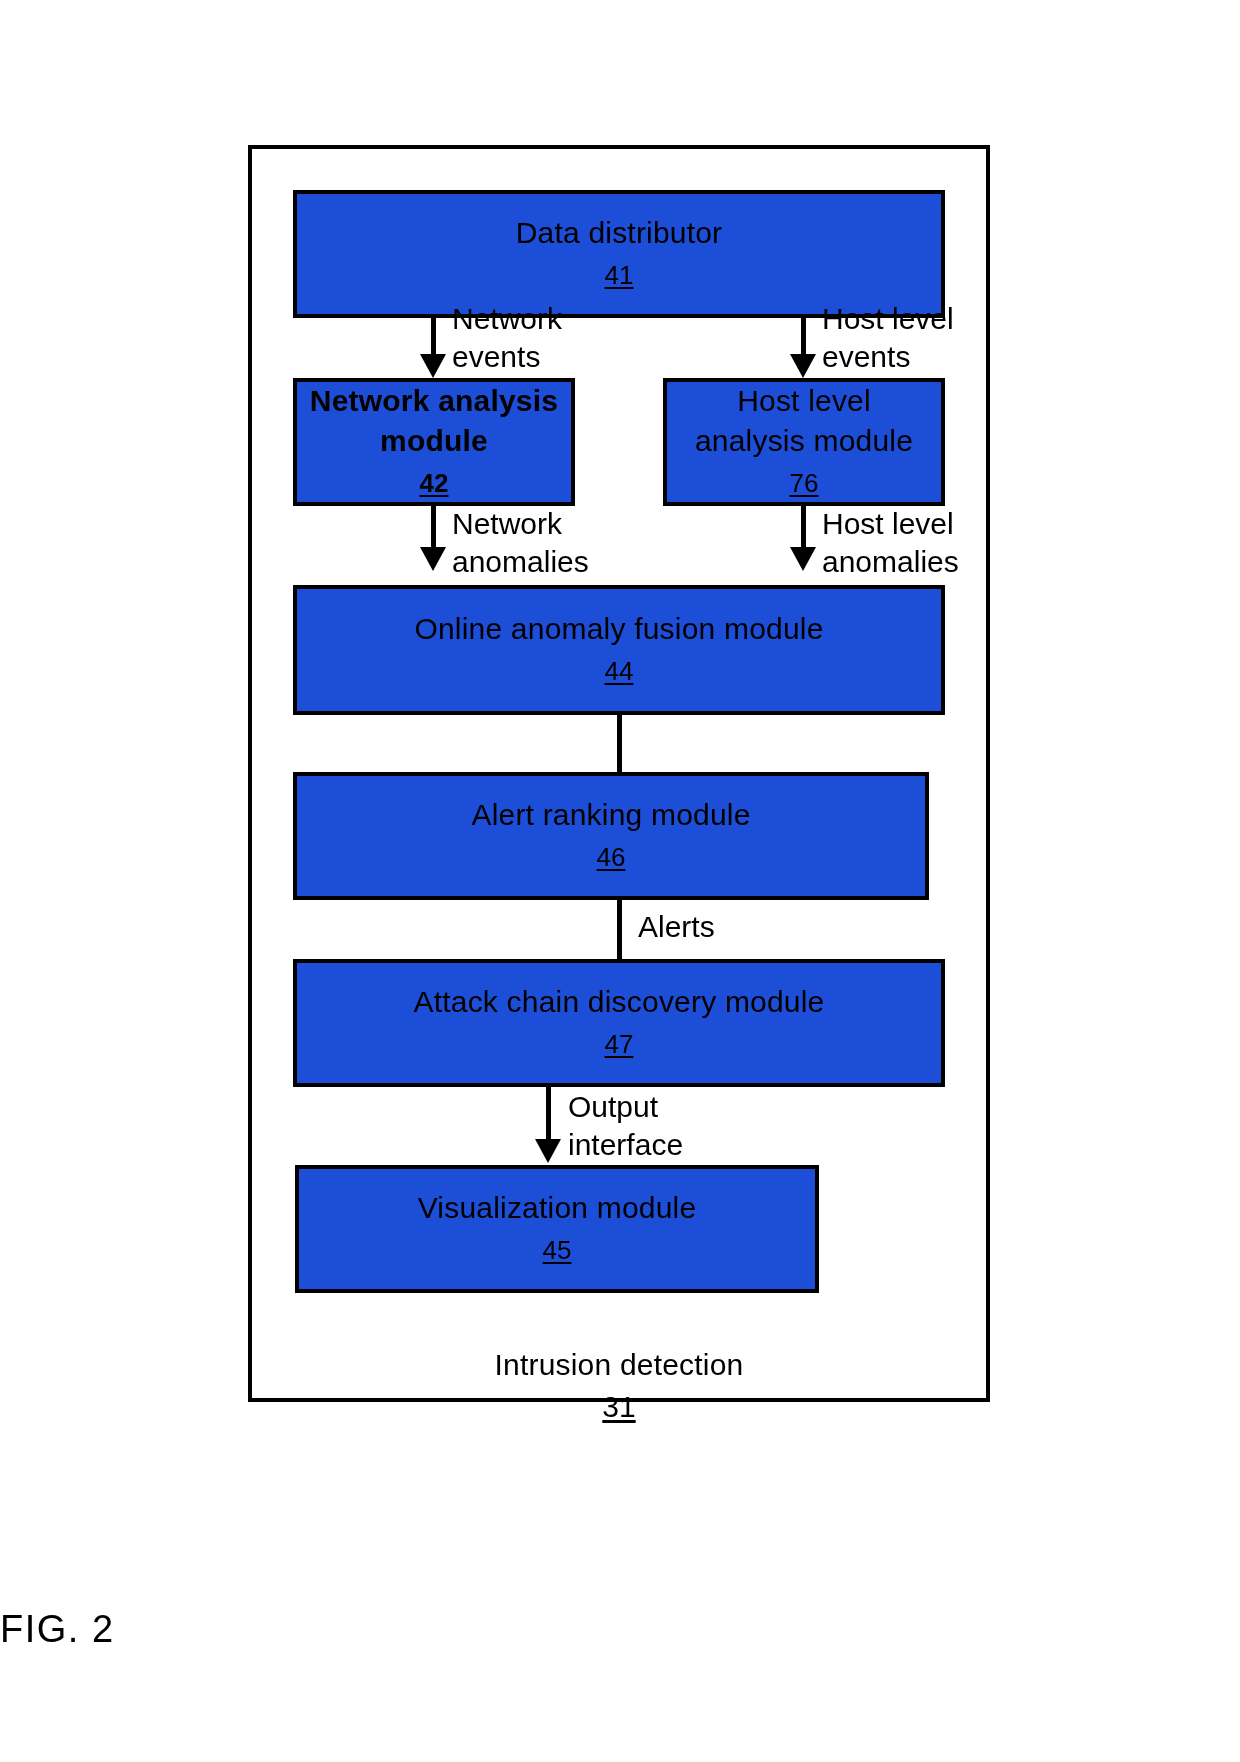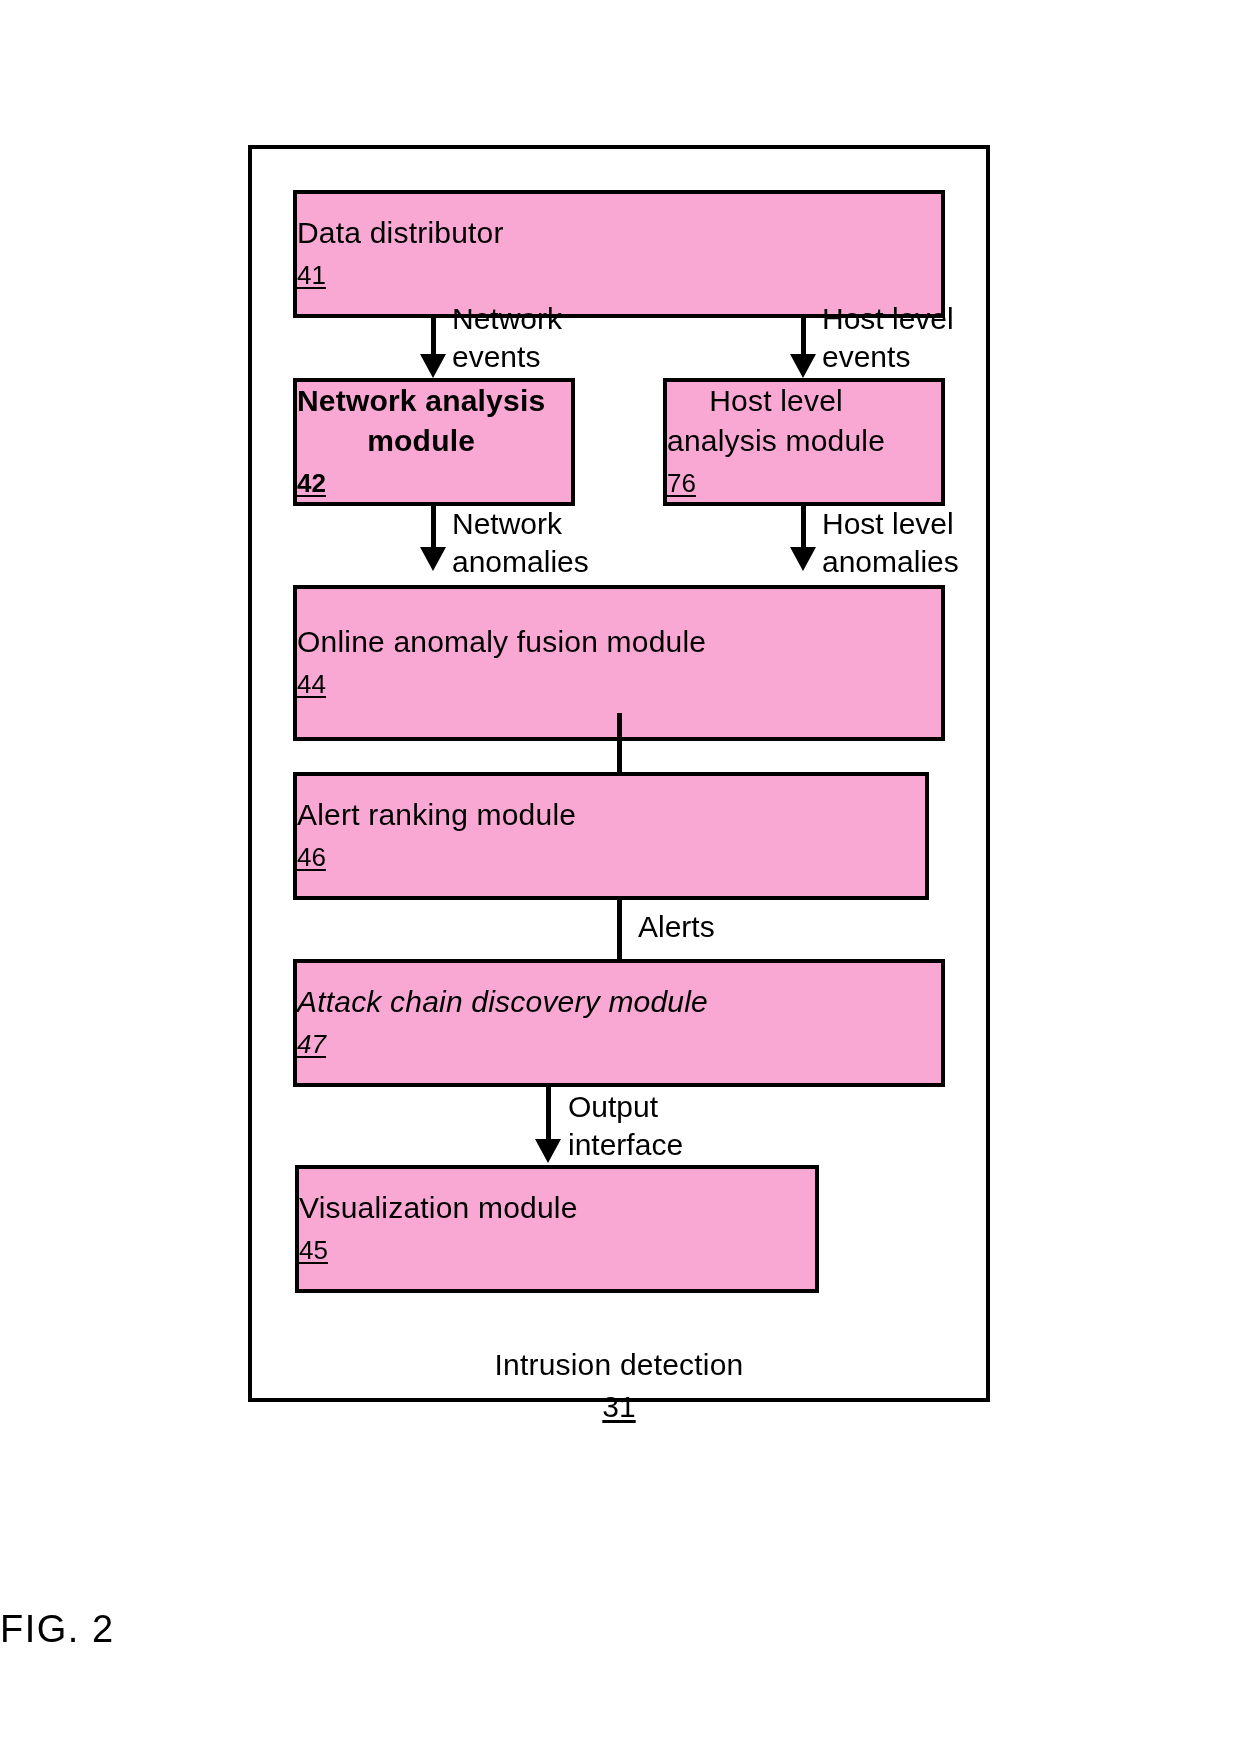--- a/index.html
+++ b/index.html
@@ -34,24 +34,24 @@
     border: 4px solid #000000;
     box-sizing: border-box;
     background: #ffffff;
   }
 
   
   .module-box {
     position: absolute;
     border: 4px solid #000000;
     box-sizing: border-box;
-    background: #f9a8d4;
+    background: #1d4ed8;
     display: flex;
     flex-direction: column;
-    align-items: flex-start;
+    align-items: center;
     justify-content: center;
     text-align: center;
   }
   .module-title {
     font-size: 30px;
     line-height: 40px;
     letter-spacing: 0.2px;
     white-space: pre-line;
   }
   .module-ref {
@@ -59,23 +59,23 @@
     line-height: 40px;
     text-decoration: underline;
     text-underline-offset: 3px;
     margin-top: 2px;
   }
 
   
   #box-41 { left: 293px; top: 190px; width: 652px; height: 128px; }
   #box-42 { left: 293px; top: 378px; width: 282px; height: 128px; font-weight: bold; }
   #box-43 { left: 663px; top: 378px; width: 282px; height: 128px; }
-  #box-44 { left: 293px; top: 585px; width: 652px; height: 156px; }
+  #box-44 { left: 293px; top: 585px; width: 652px; height: 130px; }
   #box-46 { left: 293px; top: 772px; width: 636px; height: 128px; }
-  #box-47 { left: 293px; top: 959px; width: 652px; height: 128px; font-style: italic; }
+  #box-47 { left: 293px; top: 959px; width: 652px; height: 128px; }
   #box-45 { left: 295px; top: 1165px; width: 524px; height: 128px; }
 
   
   .frame-caption {
     position: absolute;
     left: 293px;
     top: 1305px;
     width: 652px;
     text-align: center;
     margin-top: 40px;

